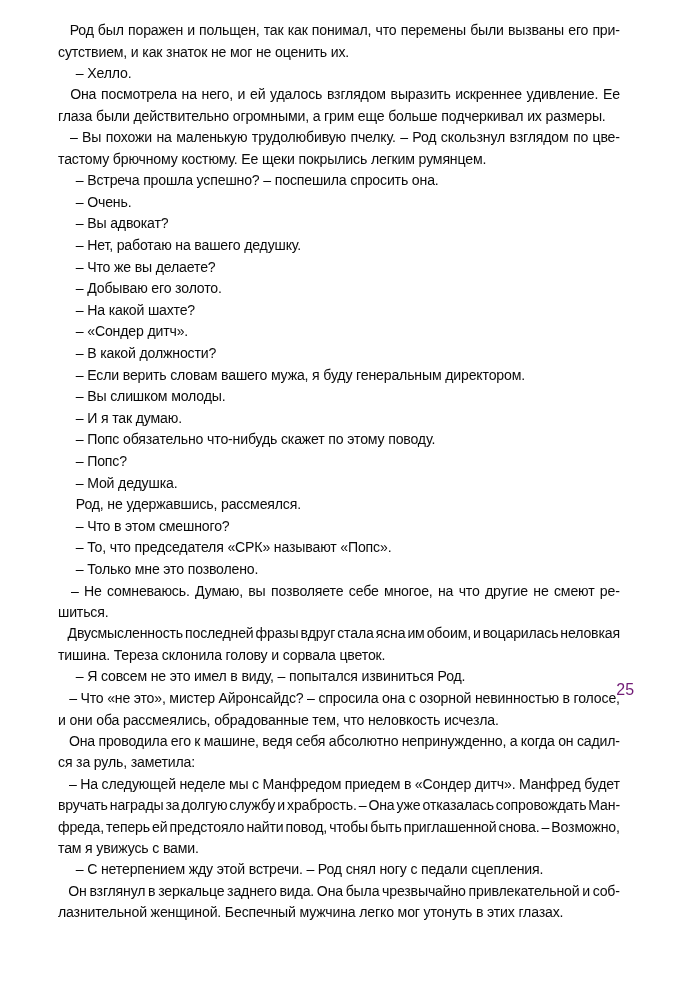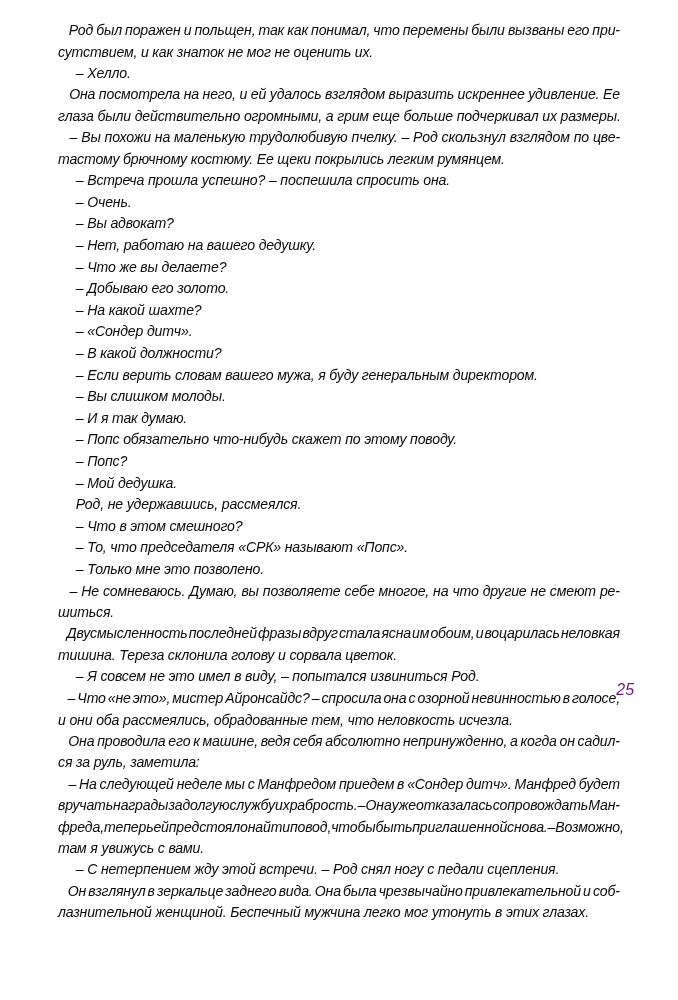--- a/index.html
+++ b/index.html
@@ -18,21 +18,20 @@
     -webkit-font-smoothing: none;
   }
 
   #page {
     position: absolute;
     left: 0;
     top: 0;
     width: 678px;
     height: 724px;
     background: #ffffff;
-    font-style: italic;
   }
 
   #text-block {
     position: absolute;
     left: 58px;
     top: 19px;
     width: 562px;
   }
 
   

